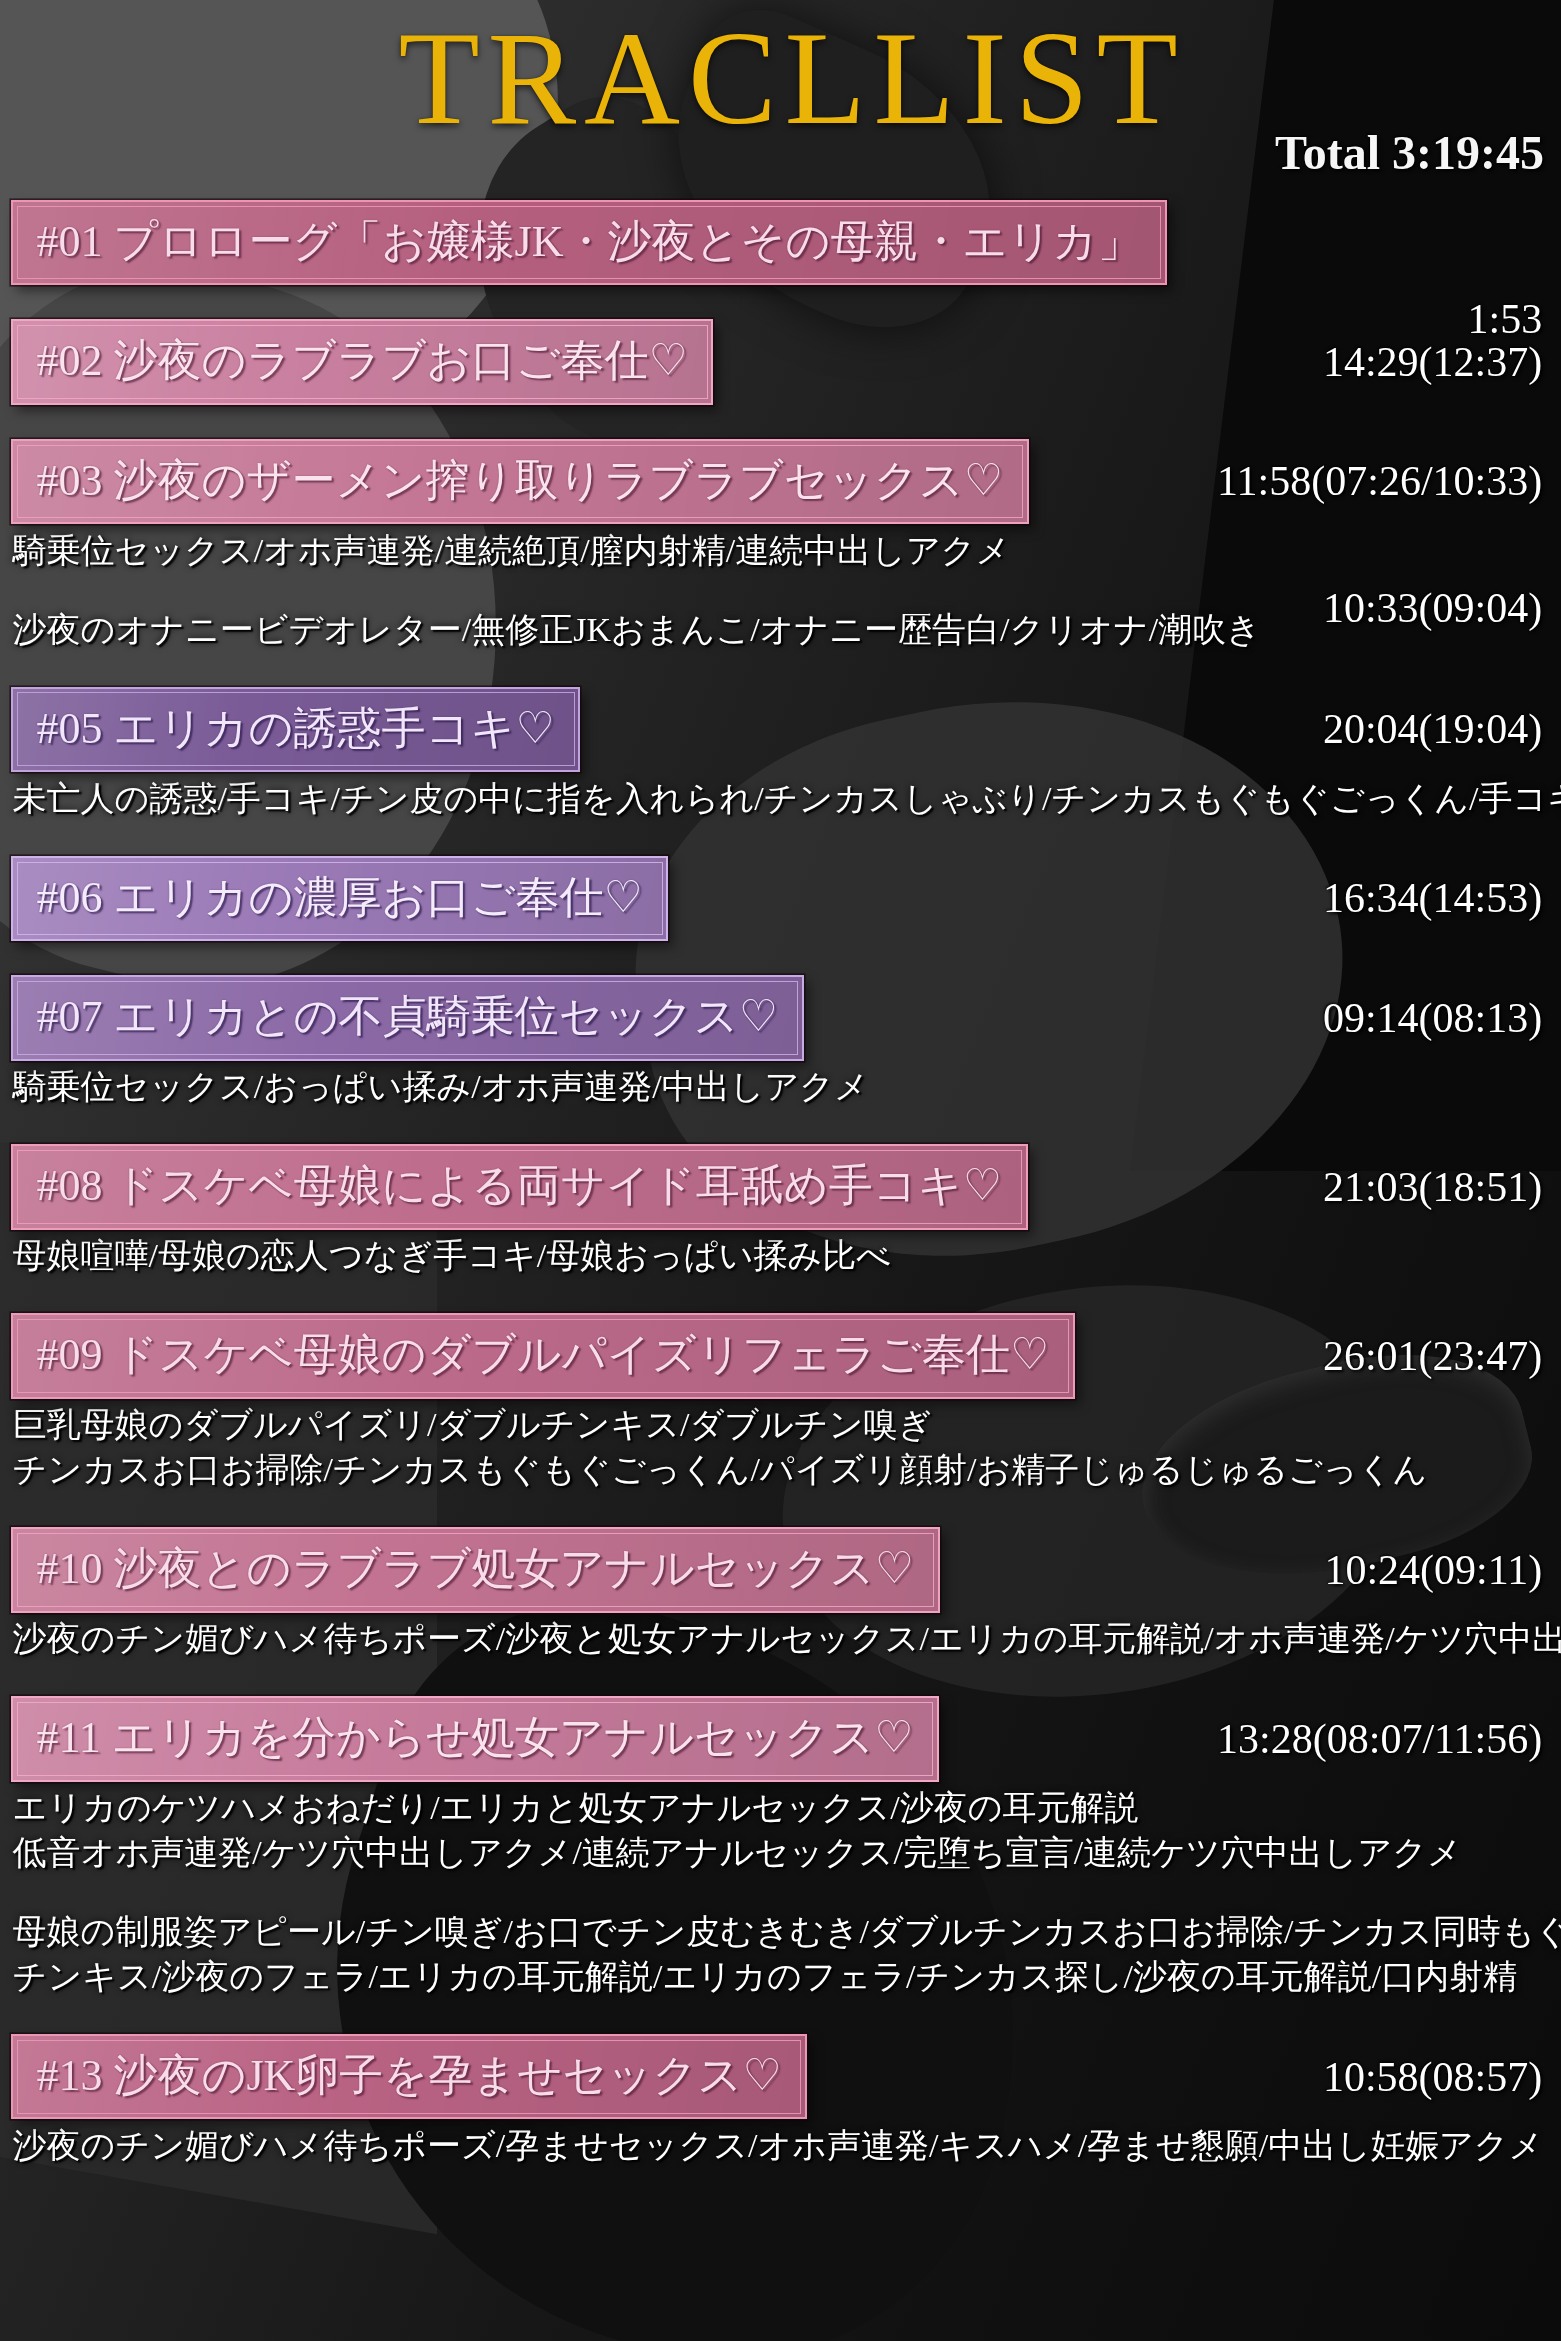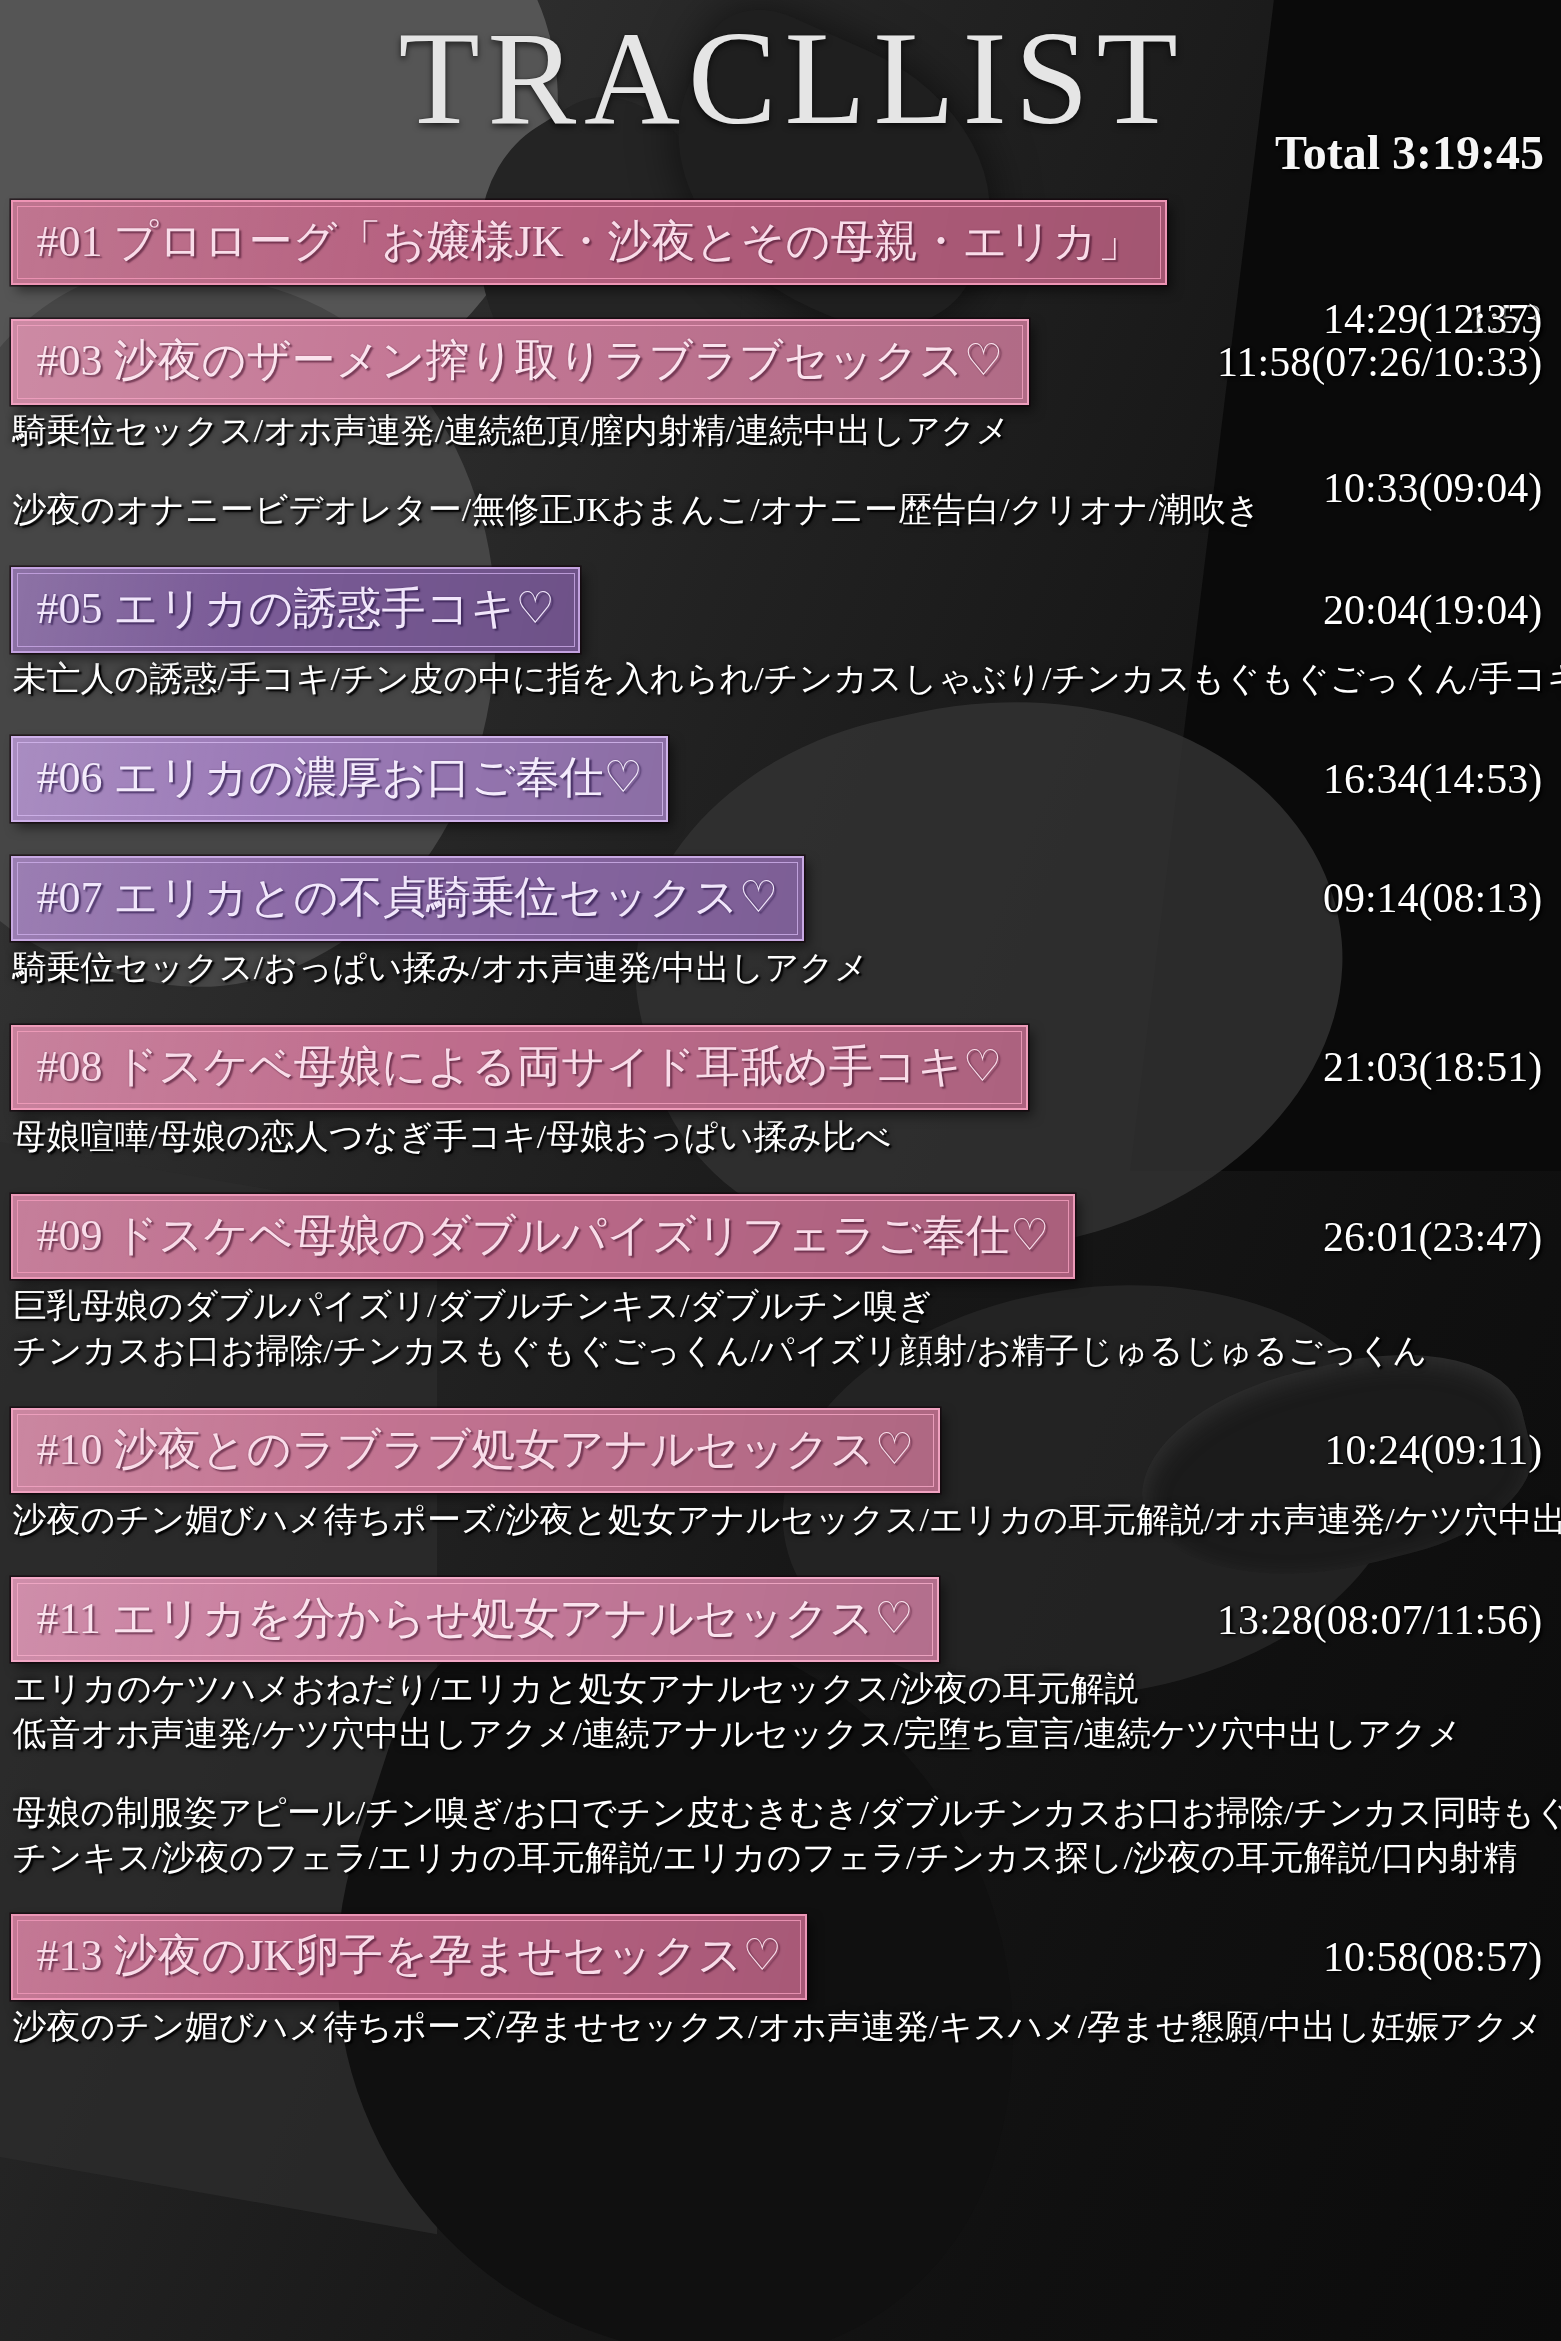--- a/index.html
+++ b/index.html
@@ -98,35 +98,38 @@
   <div class="shape s3"></div>
   <div class="shape s5"></div>
   <div class="shape s6"></div>
   <div class="shape s7"></div>
   <div class="shape s8"></div>
   <div class="shape s9"></div>
   <div class="shape s10"></div>
 </div>
 
 <div class="content">
-  <h1 class="page-title" style="color: #e5e5e5; margin-left: 23px;">TRACLLIST</h1>
+  <h1 class="page-title" style="color: #eab308; margin-left: 23px;">TRACLLIST</h1>
   <div class="total-line" style="color: rgb(246, 246, 246); font-weight: bold;">Total 3:19:45</div>
   <div class="tracks" id="tracks">
   <section class="track theme-pink time-below">
     <div class="track-row">
       <h2 class="track-header" style="--fill: #b55f7e; --bd: #ee95b5; --txt: #f9dce9;">
         <span>#01 プロローグ「お嬢様JK・沙夜とその母親・エリカ」</span>
       </h2>
       <span class="track-time">1:53</span>
     </div>
     <div class="track-desc"></div>
   </section>
 
   <section class="track theme-pink">
     <div class="track-row">
+      <h2 class="track-header" style="--fill: #ca80a0; --bd: #f3a6c4; --txt: #fbe3ee;">
+        <span>#02 沙夜のラブラブお口ご奉仕♡</span>
+      </h2>
       <span class="track-time">14:29(12:37)</span>
     </div>
   </section>
 
   <section class="track theme-pink">
     <div class="track-row">
       <h2 class="track-header" style="--fill: #c47795; --bd: #f0a0bf; --txt: #fbe3ee;">
         <span>#03 沙夜のザーメン搾り取りラブラブセックス♡</span>
       </h2>
       <span class="track-time">11:58(07:26/10:33)</span>

